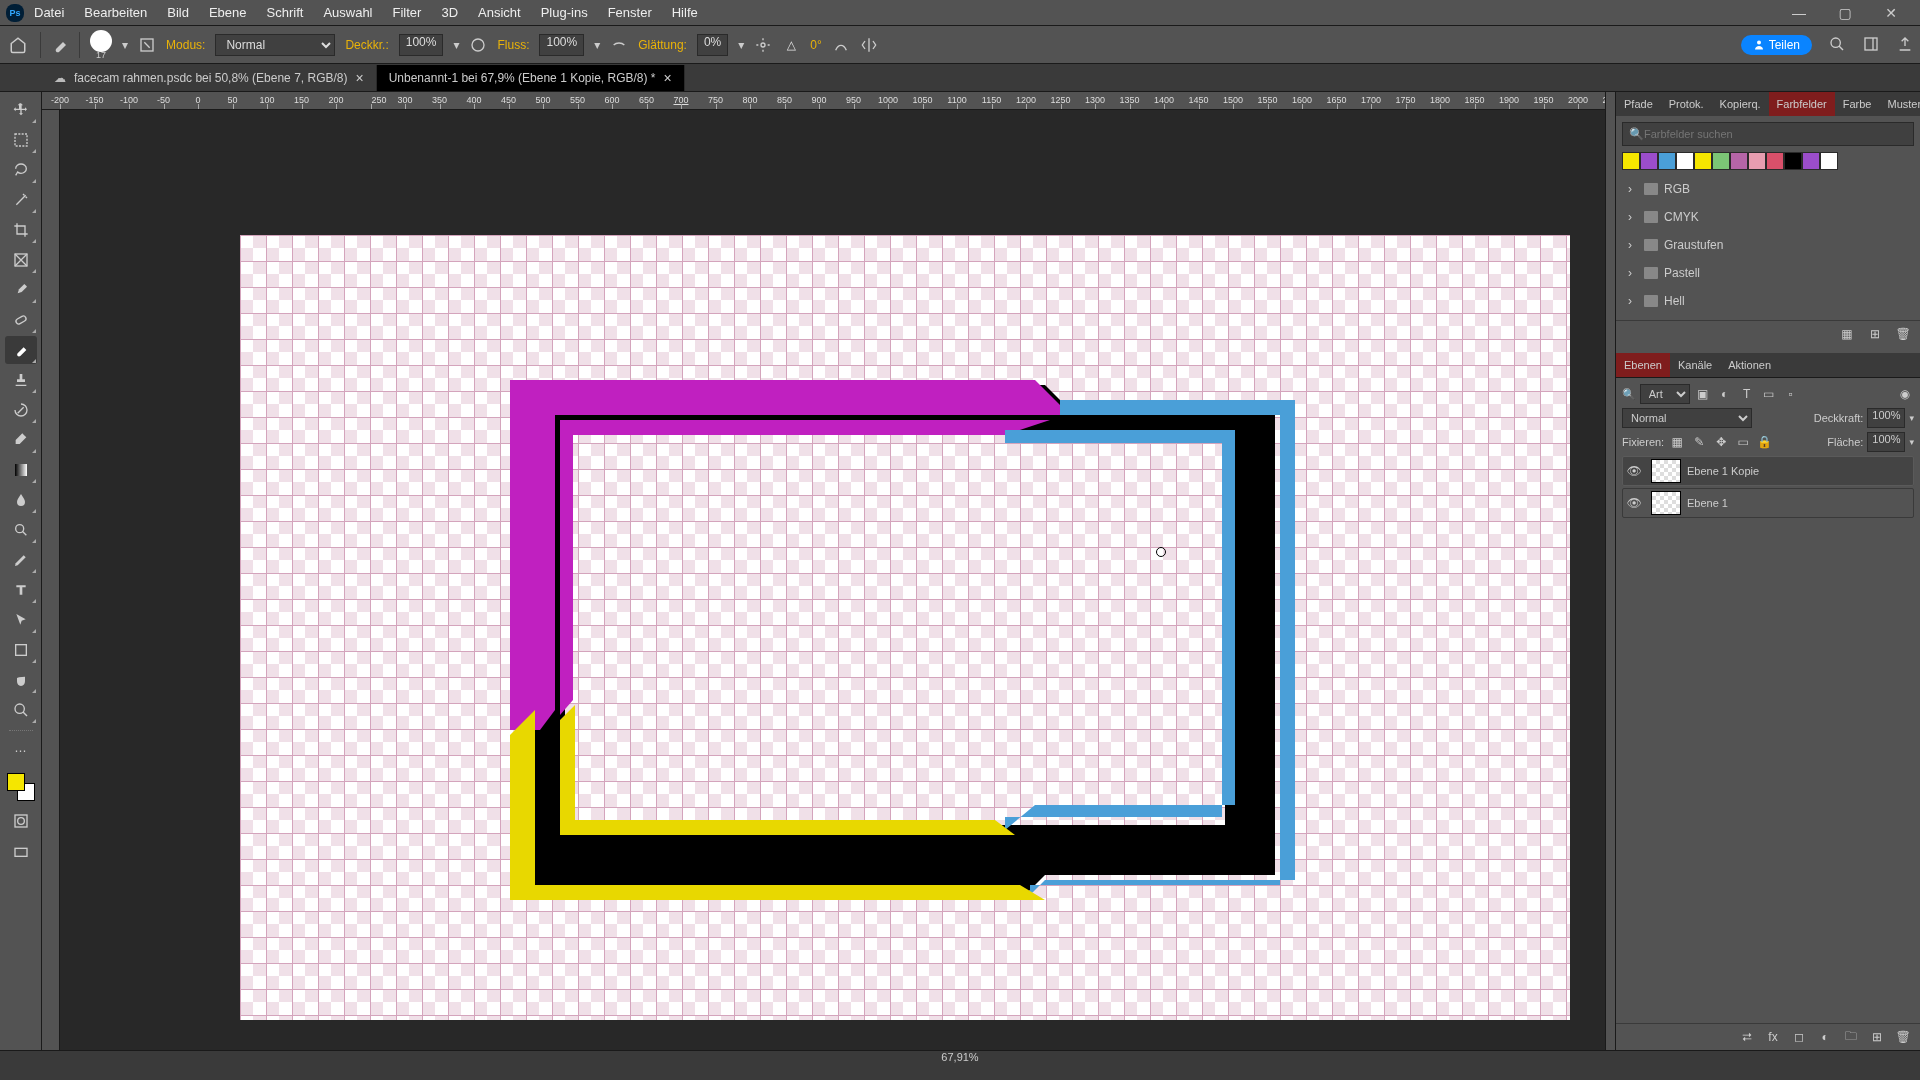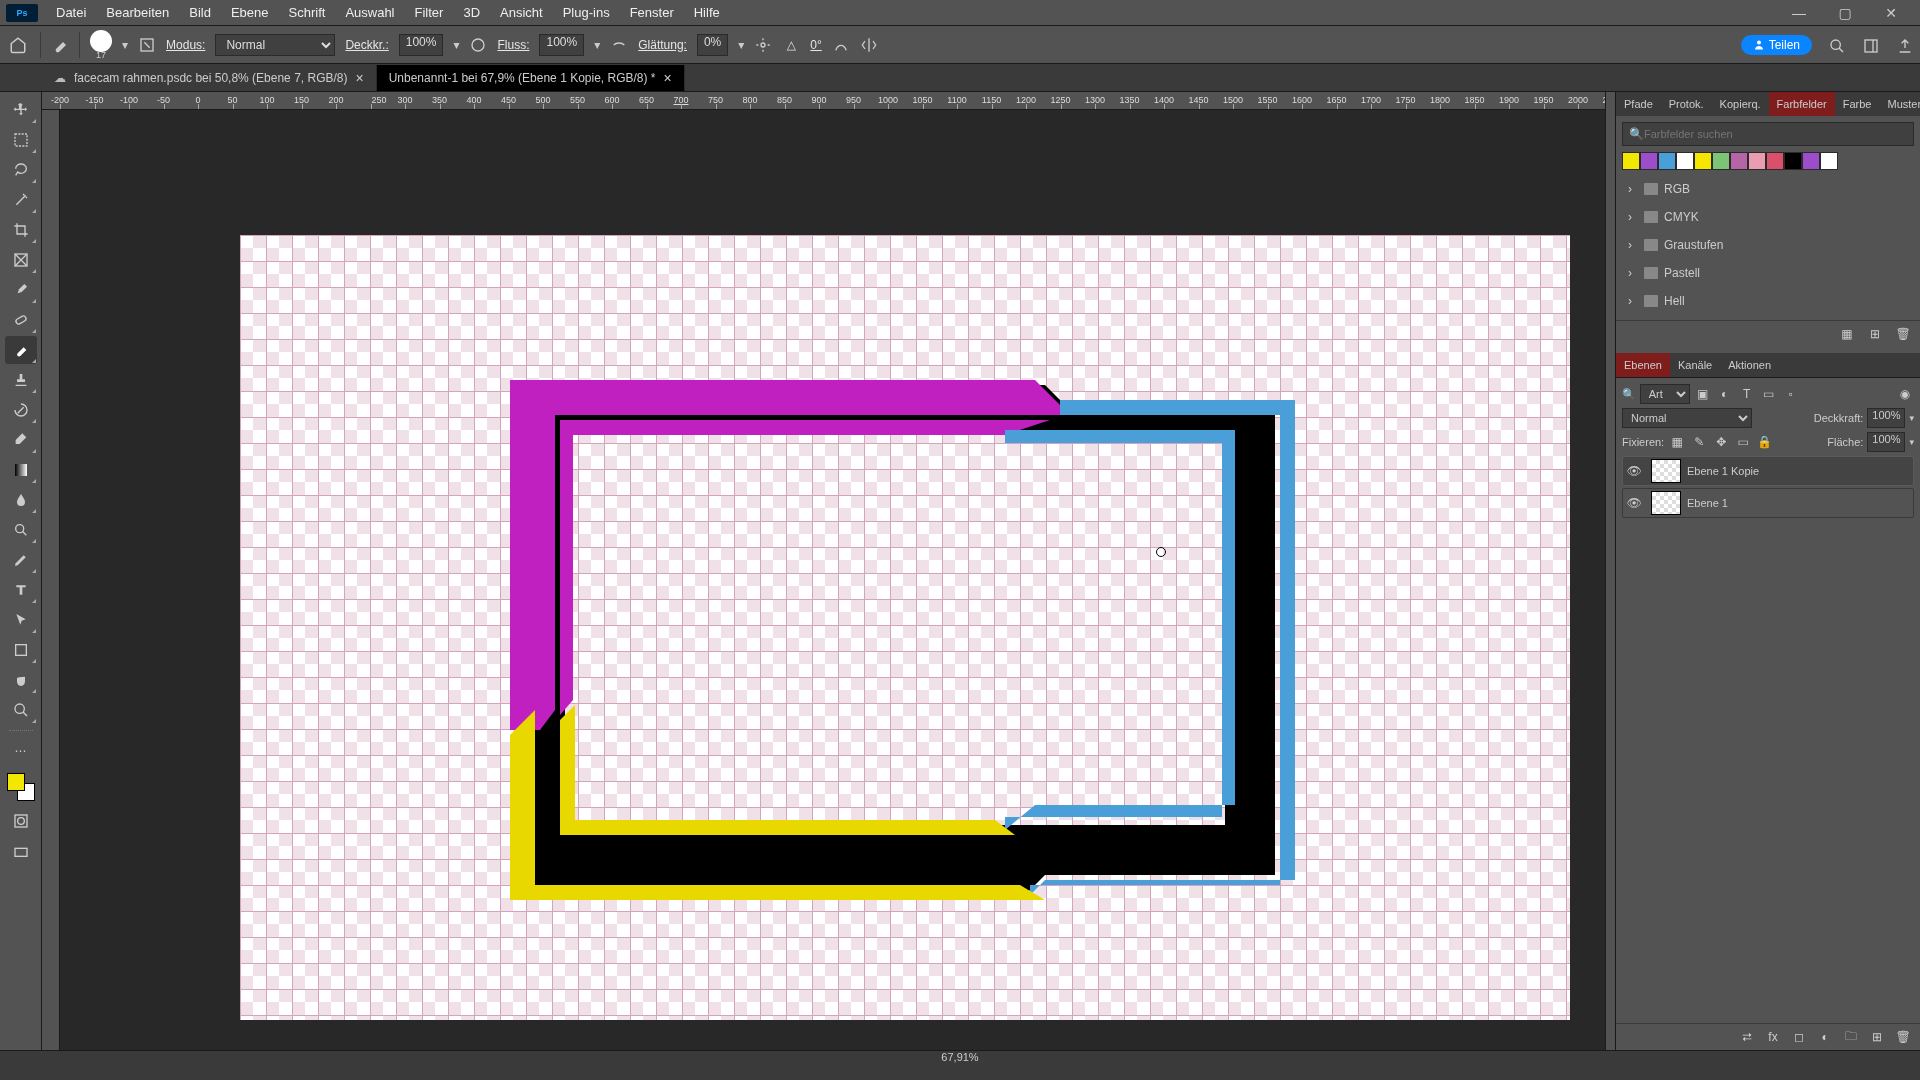--- a/index.html
+++ b/index.html
@@ -1,31 +1,31 @@
 <!DOCTYPE html>
 <html><head>
 <meta charset="utf-8">
 <style>
 * { margin: 0; padding: 0; box-sizing: border-box; font-family: "Segoe UI", Tahoma, sans-serif; user-select: none; }
 body { background: #323232; width: 1920px; height: 1080px; overflow: hidden; color: #ccc; font-size: 12px; }
 
 
 .menubar { height: 26px; background: #535353; display: flex; align-items: center; padding: 0 6px; border-bottom: 1px solid #1a1a1a; }
-.app-icon { width: 32px; height: 18px; background: #001e36; color: #31a8ff; display: flex; align-items: center; justify-content: center; font-size: 9px; font-weight: bold; border-radius: 2px; margin-right: 8px; }
+.app-icon { width: 18px; height: 18px; background: #001e36; color: #31a8ff; display: flex; align-items: center; justify-content: center; font-size: 9px; font-weight: bold; border-radius: 8px; margin-right: 0; }
 .menubar .menu-item { padding: 0 10px; color: #eee; font-size: 13px; cursor: default; }
 .window-controls { margin-left: auto; display: flex; gap: 0; }
 .window-controls span { width: 46px; height: 26px; display: flex; align-items: center; justify-content: center; font-size: 14px; }
 
 
 .optionsbar { height: 38px; background: #535353; display: flex; align-items: center; padding: 0 6px; gap: 10px; border-bottom: 1px solid #1a1a1a; }
 .optionsbar .home-icon { width: 24px; height: 24px; display: flex; align-items: center; justify-content: center; }
 .optionsbar .sep { width: 1px; height: 26px; background: #3a3a3a; }
-.optionsbar .label { color: #e5e5e5; font-size: 12px; text-decoration: underline; }
+.optionsbar .label { color: #eab308; font-size: 12px; }
 .optionsbar select, .optionsbar .valuebox { background: #404040; color: #ddd; border: 1px solid #2a2a2a; font-size: 12px; height: 22px; padding: 0 6px; }
-.optionsbar .right-cluster { margin-left: auto; display: flex; align-items: flex-end; gap: 16px; }
+.optionsbar .right-cluster { margin-left: auto; display: flex; align-items: flex-start; gap: 16px; }
 .share-btn { background: #0a84ff; color: #fff; border-radius: 12px; padding: 3px 12px; font-size: 12px; display: flex; align-items: center; gap: 4px; }
 .ico { width: 18px; height: 18px; display: inline-flex; align-items: center; justify-content: center; color: #ddd; }
 .brush-dot { width: 22px; height: 22px; border-radius: 50%; background: #fff; }
 .brush-size { font-size: 9px; color: #ccc; text-align: center; margin-top: -2px; }
 
 
 .tabbar { height: 28px; background: #3a3a3a; display: flex; align-items: flex-end; padding-left: 42px; border-bottom: 1px solid #1a1a1a; }
 .tab { height: 26px; padding: 0 12px; display: flex; align-items: center; gap: 8px; font-size: 12px; border-right: 1px solid #2a2a2a; }
 .tab.active { background: #000000; }
 .tab .close { font-size: 14px; }

